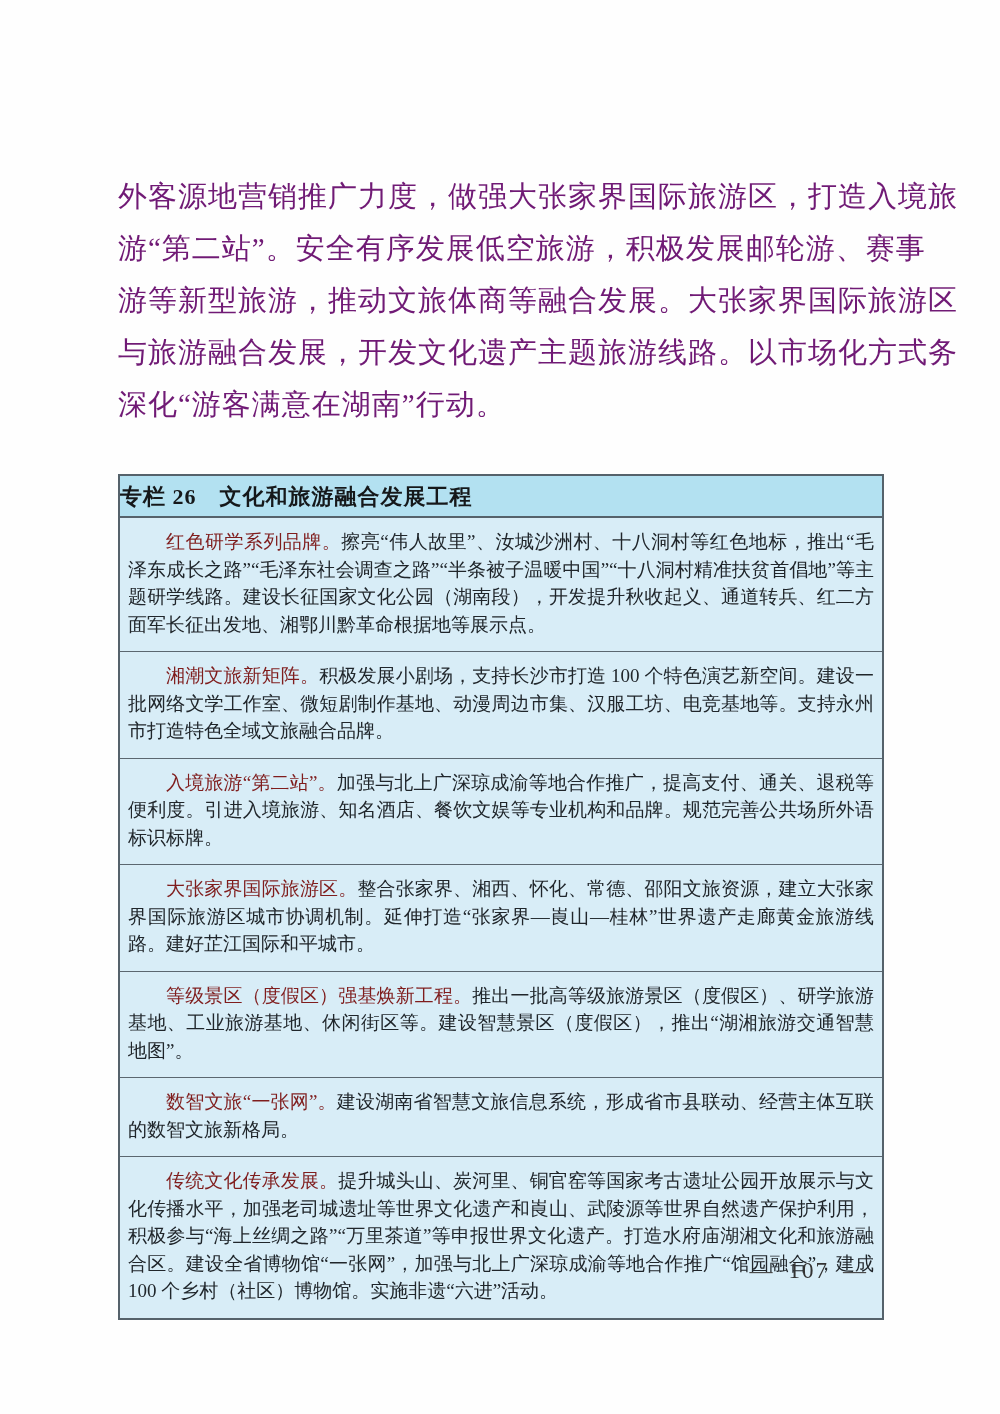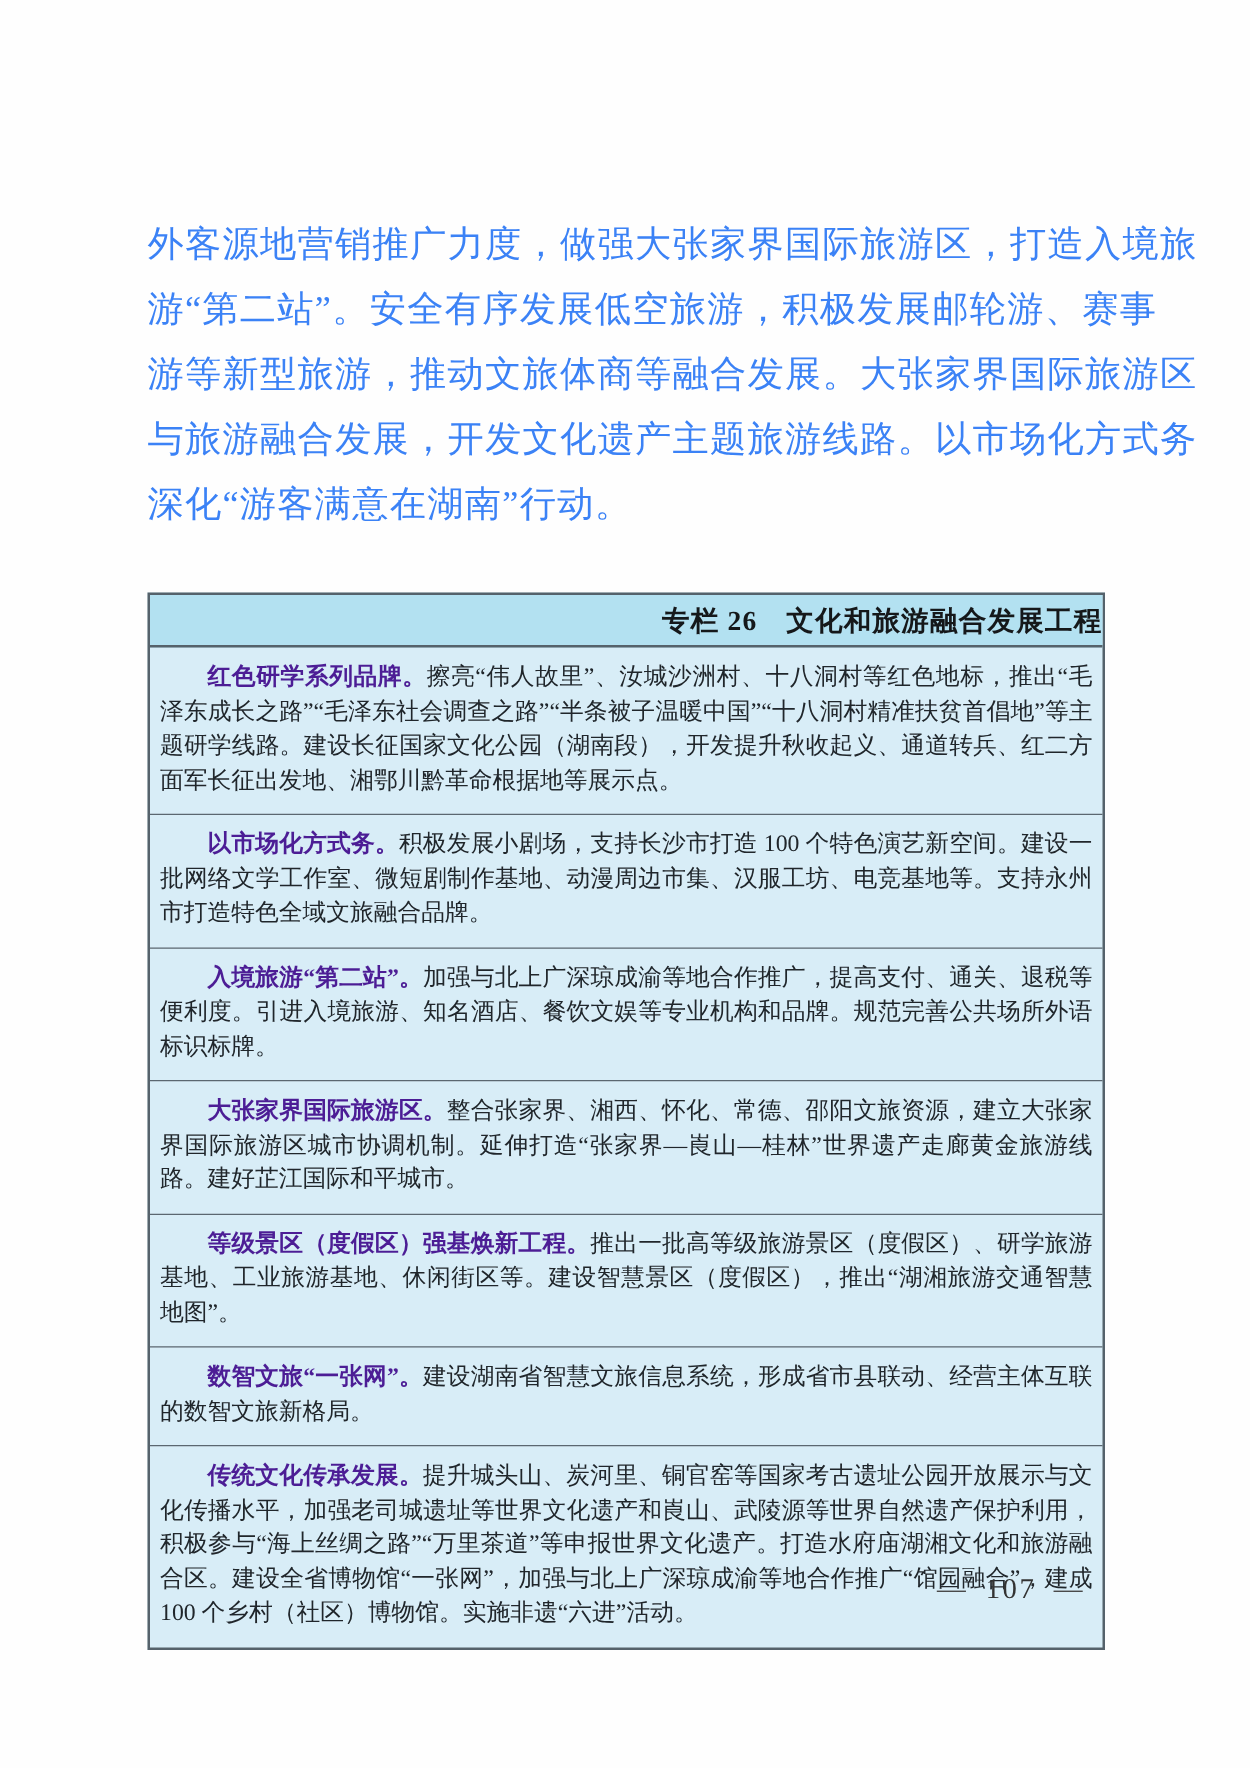--- a/index.html
+++ b/index.html
@@ -18,21 +18,21 @@
     background: #fefefe;
   }
   
   .intro {
     position: absolute;
     left: 118px;
     top: 170px;
     width: 766px;
     font-size: 29px;
     line-height: 52px;
-    color: #3b82f6;
+    color: #701a75;
     letter-spacing: 1px;
   }
   .intro .line {
     text-align: justify;
     text-align-last: justify;
     white-space: nowrap;
   }
   .intro .line.last {
     text-align: right;
     text-align-last: left;
@@ -44,38 +44,38 @@
     top: 474px;
     width: 766px;
     border: 2px solid #55626b;
     background: #d8edf7;
   }
   .panel-title {
     background: #b3e1f1;
     border-bottom: 2px solid #55626b;
     height: 42px;
     line-height: 42px;
-    text-align: right;
+    text-align: left;
     font-size: 22px;
     font-weight: 700;
     color: #15181a;
     letter-spacing: 1px;
   }
   .panel-section {
     padding: 10px 8px 13px 8px;
     font-size: 19px;
     line-height: 27.5px;
     text-align: justify;
     color: #20262b;
   }
   .panel-section + .panel-section {
     border-top: 1.5px solid #5b6770;
   }
   .panel-section p { text-indent: 2em; }
-  .panel-section .sec-heading { font-weight: 700; color: #4c1d95; }
+  .panel-section .sec-heading { font-weight: 400; color: #7f1d1d; }
   
   .page-number {
     position: absolute;
     top: 1258px;
     right: 132px;
     font-size: 23px;
     color: #333;
     letter-spacing: 2px;
     display: flex;
     align-items: center;
@@ -97,21 +97,21 @@
   </div>
 
   <div class="panel">
     <div class="panel-title">专栏 26　文化和旅游融合发展工程</div>
 
     <div class="panel-section">
       <p><span class="sec-heading">红色研学系列品牌。</span><span>擦亮“伟人故里”、汝城沙洲村、十八洞村等红色地标，推出“毛泽东成长之路”“毛泽东社会调查之路”“半条被子温暖中国”“十八洞村精准扶贫首倡地”等主题研学线路。建设长征国家文化公园（湖南段），开发提升秋收起义、通道转兵、红二方面军长征出发地、湘鄂川黔革命根据地等展示点。</span></p>
     </div>
 
     <div class="panel-section">
-      <p><span class="sec-heading">以市场化方式务。</span><span>积极发展小剧场，支持长沙市打造 100 个特色演艺新空间。建设一批网络文学工作室、微短剧制作基地、动漫周边市集、汉服工坊、电竞基地等。支持永州市打造特色全域文旅融合品牌。</span></p>
+      <p><span class="sec-heading">湘潮文旅新矩阵。</span><span>积极发展小剧场，支持长沙市打造 100 个特色演艺新空间。建设一批网络文学工作室、微短剧制作基地、动漫周边市集、汉服工坊、电竞基地等。支持永州市打造特色全域文旅融合品牌。</span></p>
     </div>
 
     <div class="panel-section">
       <p><span class="sec-heading">入境旅游“第二站”。</span><span>加强与北上广深琼成渝等地合作推广，提高支付、通关、退税等便利度。引进入境旅游、知名酒店、餐饮文娱等专业机构和品牌。规范完善公共场所外语标识标牌。</span></p>
     </div>
 
     <div class="panel-section">
       <p><span class="sec-heading">大张家界国际旅游区。</span><span>整合张家界、湘西、怀化、常德、邵阳文旅资源，建立大张家界国际旅游区城市协调机制。延伸打造“张家界—崀山—桂林”世界遗产走廊黄金旅游线路。建好芷江国际和平城市。</span></p>
     </div>
 

